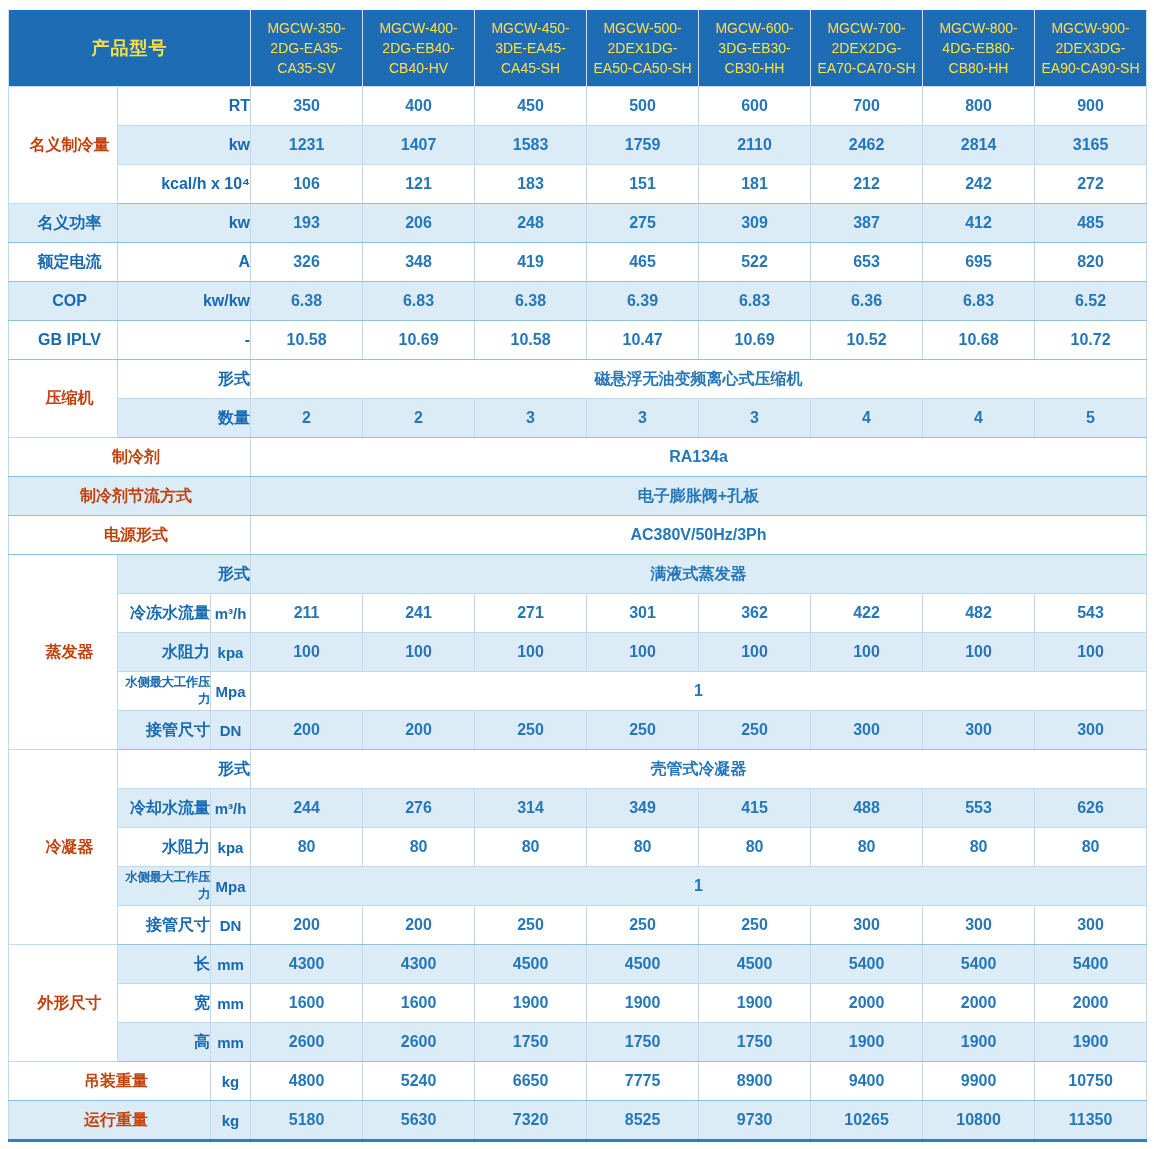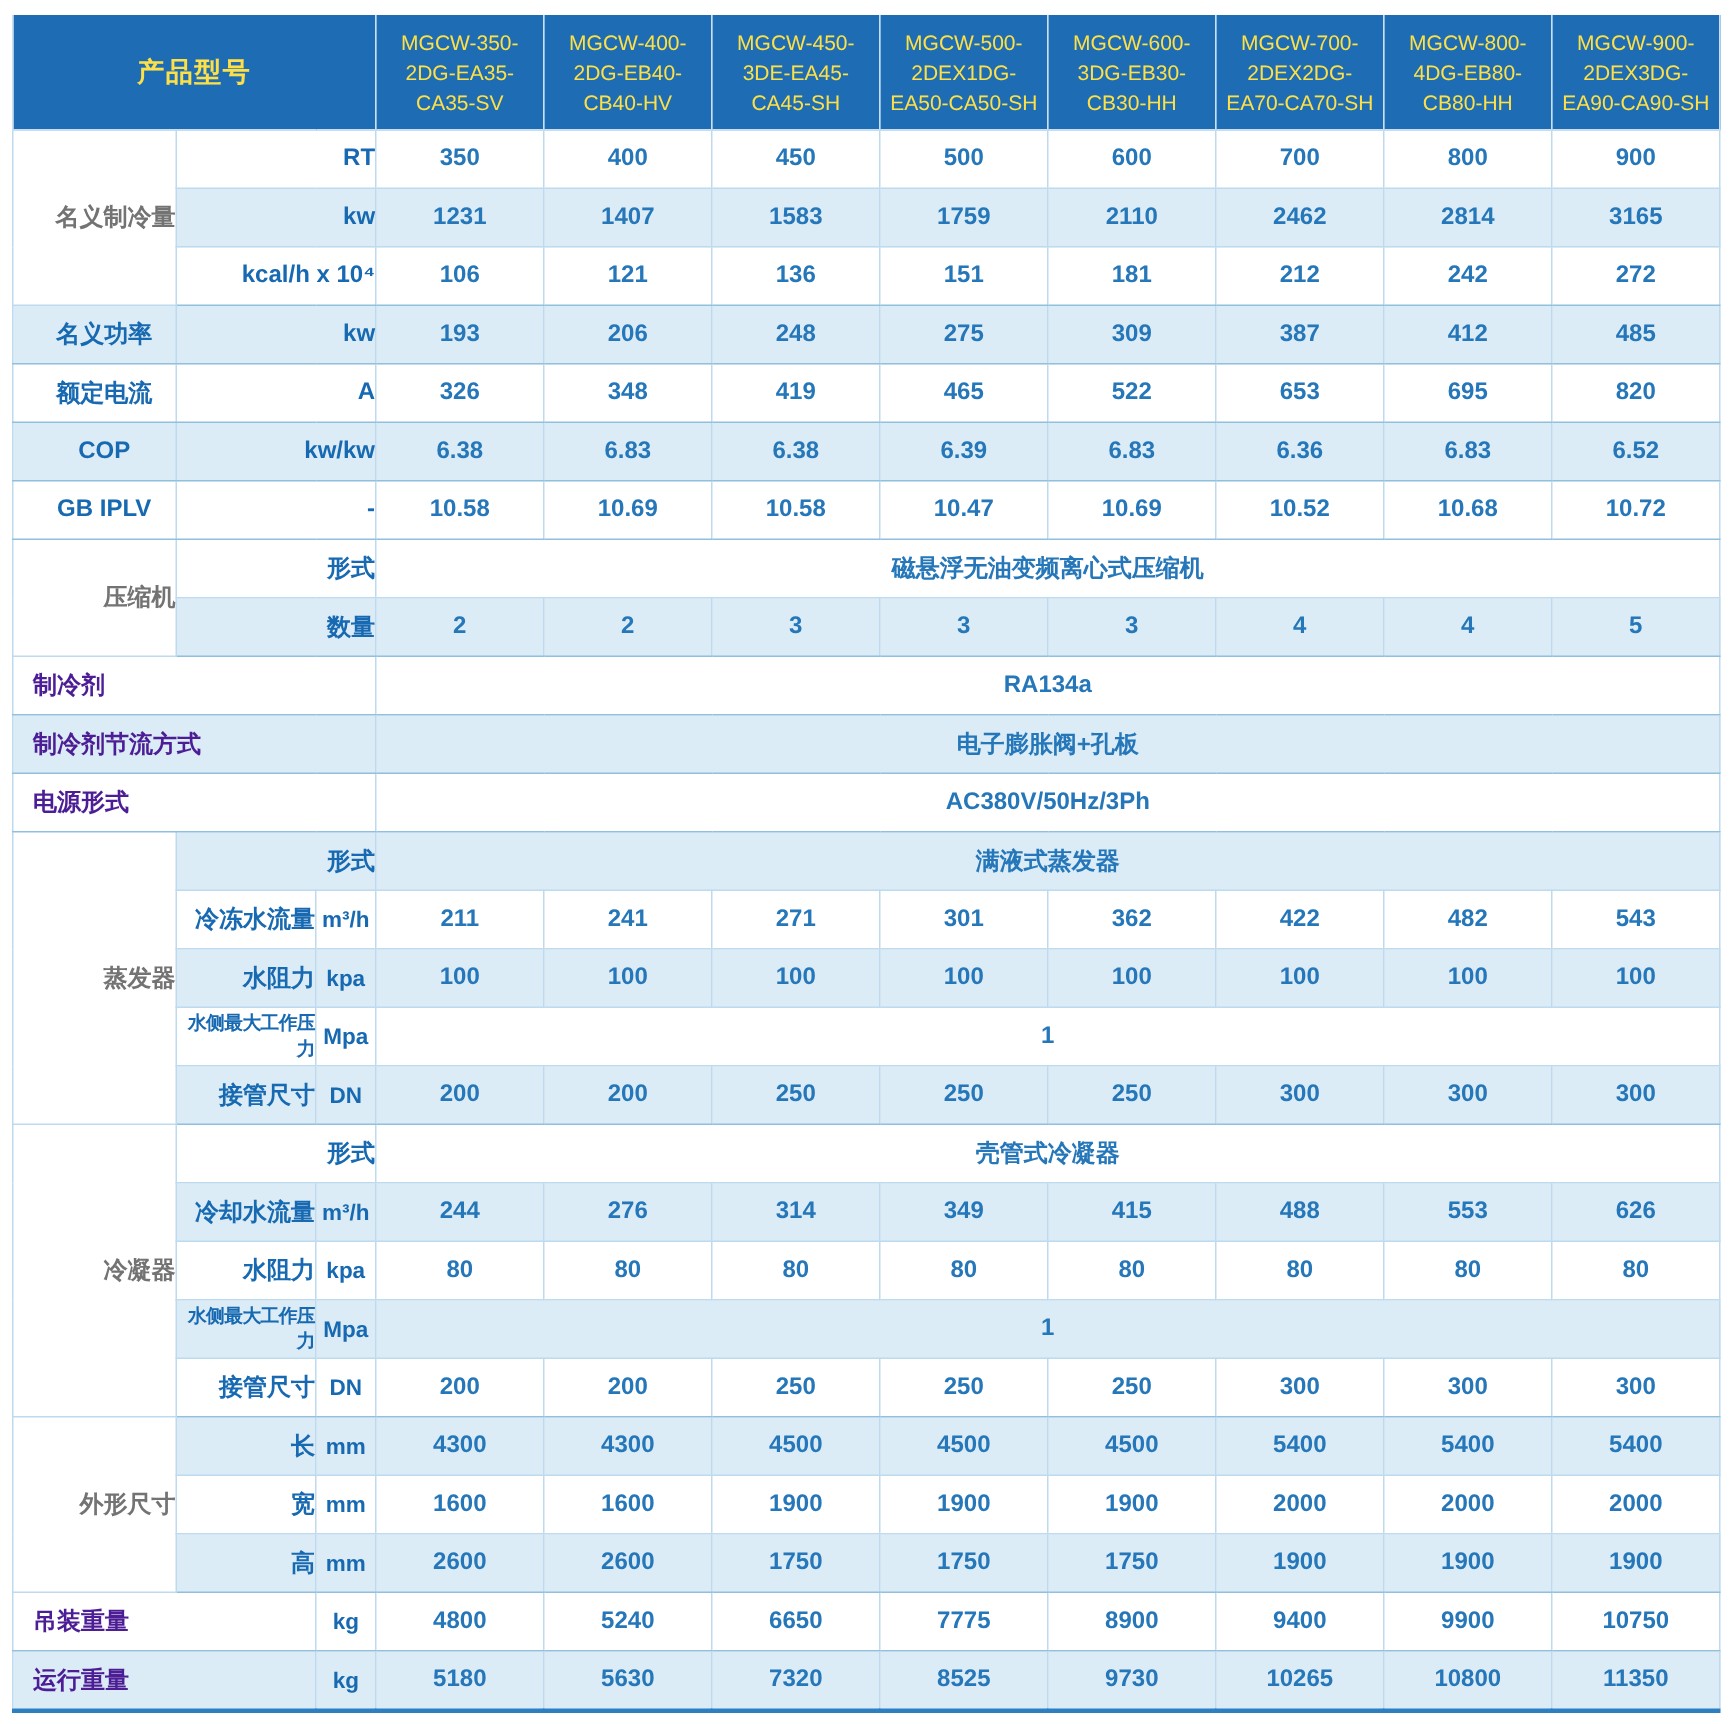--- a/index.html
+++ b/index.html
@@ -36,26 +36,26 @@
     height:38px;vertical-align:middle;
     border:1px solid #bedaee;
     font-size:16px;color:#2577b9;
     padding:0;
     text-align:center;
     font-weight:600;
   }
   tr.rw td{background:#ffffff;}
   tr.rl td{background:#dbecf6;}
   
-  td.cat{background:#ffffff !important;text-align:right;padding-left:13px;
-         font-weight:bold;color:#737373;font-size:16px;}
+  td.cat{background:#ffffff !important;text-align:center;padding-left:13px;
+         font-weight:bold;color:#c2410c;font-size:16px;}
   
   td.cat1{text-align:center;padding-left:13px;font-weight:bold;color:#1769b1;}
   
-  td.cat3{text-align:left;padding-left:13px;font-weight:bold;color:#4c1d95;}
+  td.cat3{text-align:center;padding-left:13px;font-weight:bold;color:#c2410c;}
   
   td.lbl{text-align:right;padding-left:8px;font-weight:bold;color:#1769b1;}
   td.lbl.small{font-size:12.5px;padding-left:6px;letter-spacing:-0.4px;}
   
   td.unit{font-weight:bold;color:#1769b1;font-size:15px;}
   
   td.v{font-weight:600;}
   
   td.span8{font-weight:600;}
 
@@ -117,21 +117,21 @@
       <td class="v">2110</td>
       <td class="v">2462</td>
       <td class="v">2814</td>
       <td class="v">3165</td>
     </tr>
 
     <tr class="rw secend">
       <td class="lbl" colspan="2">kcal/h x 10⁴</td>
       <td class="v">106</td>
       <td class="v">121</td>
-      <td class="v">136</td>
+      <td class="v">183</td>
       <td class="v">151</td>
       <td class="v">181</td>
       <td class="v">212</td>
       <td class="v">242</td>
       <td class="v">272</td>
     </tr>
 
     <tr class="rl secend">
       <td class="cat1">名义功率</td>
       <td class="lbl" colspan="2">kw</td>

